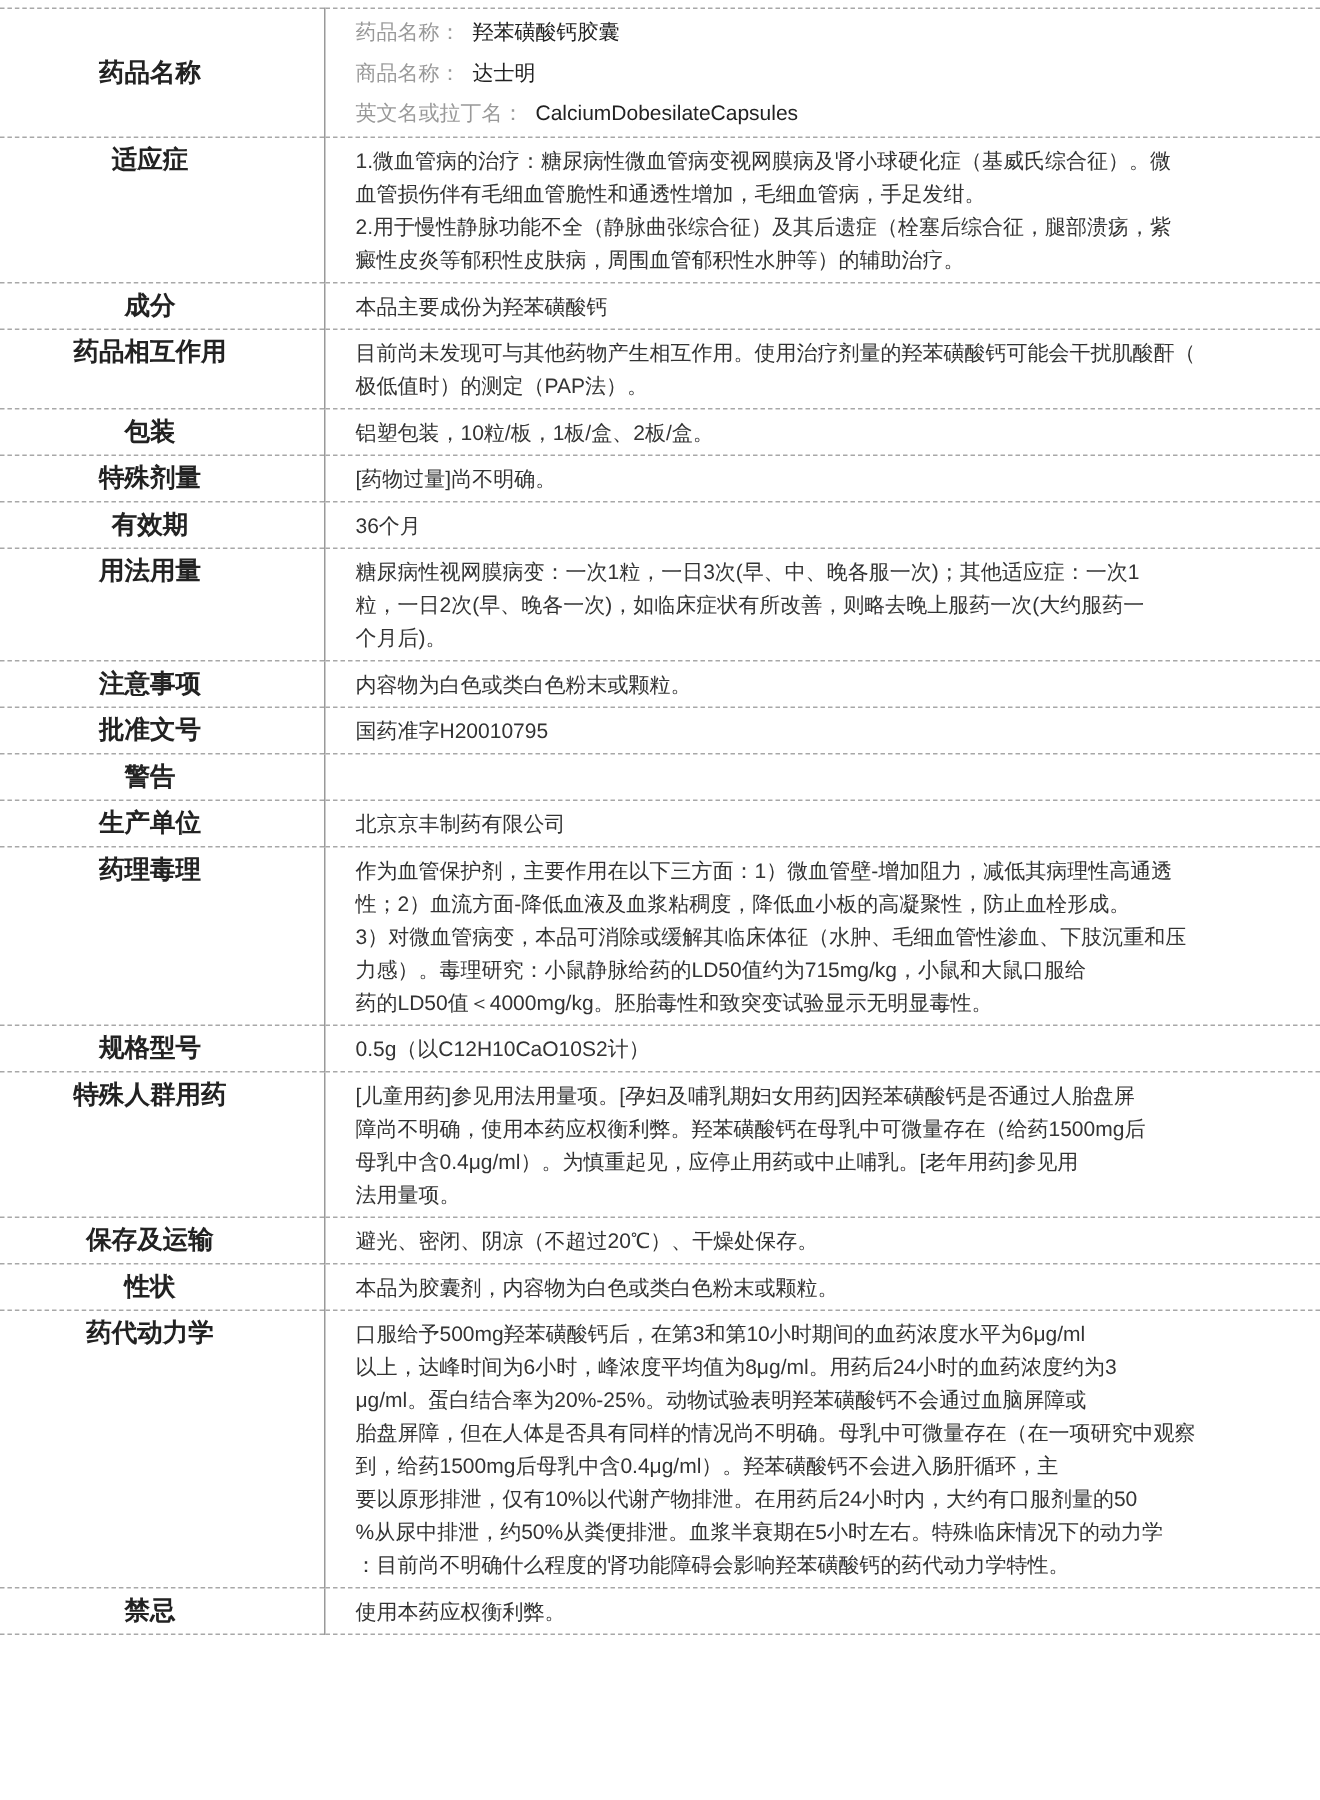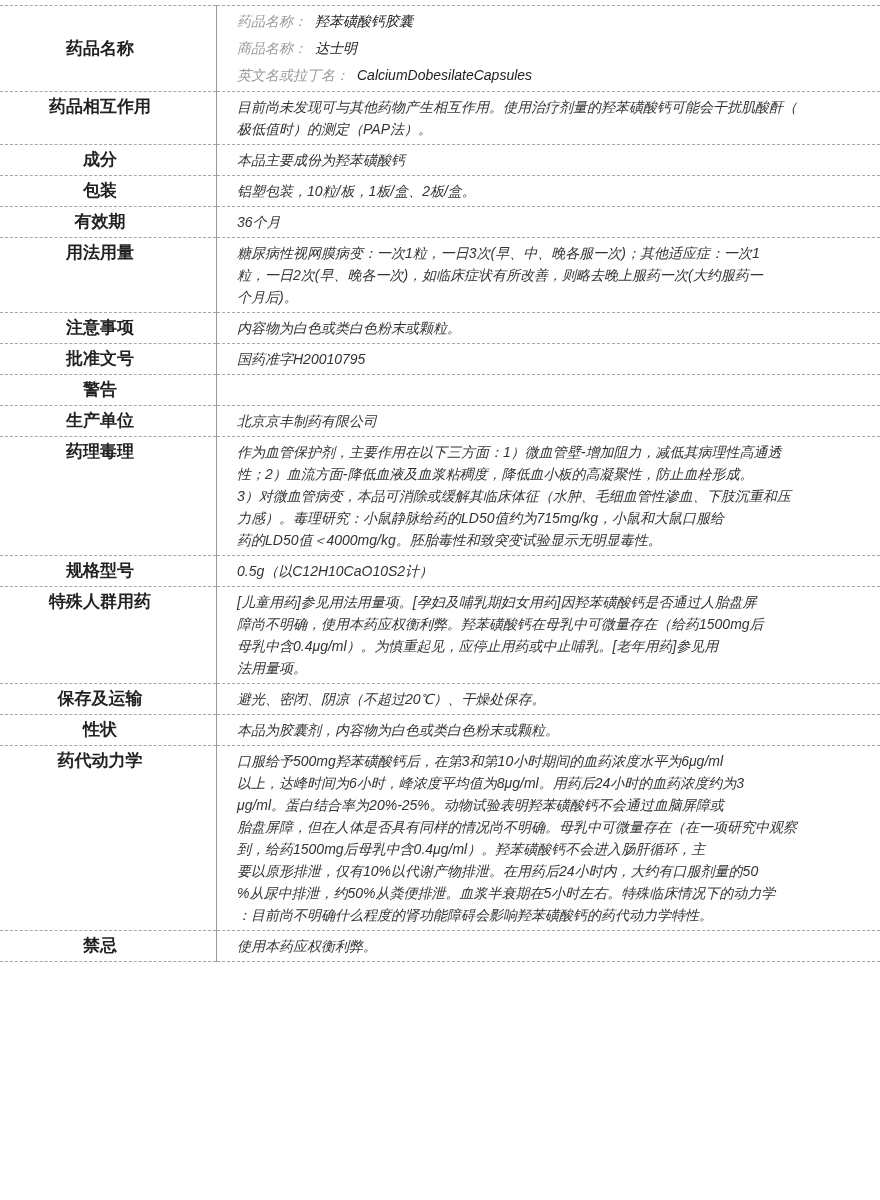--- a/index.html
+++ b/index.html
@@ -36,21 +36,20 @@
     line-height: 22px;
     color: #222222;
   }
   td.row-content {
     padding: 4px 28px 4px 20px;
     font-size: 14px;
     line-height: 22px;
     color: #333333;
     white-space: pre-line;
     word-break: break-all;
-    font-style: italic;
   }
   tr.name-row td.row-label {
     vertical-align: middle;
   }
   tr.name-row td.row-content {
     padding-top: 2px;
     padding-bottom: 2px;
     white-space: normal;
   }
   .field {
@@ -72,31 +71,42 @@
   <tbody id="drug-table-body">
       <tr class="name-row">
         <td class="row-label">药品名称</td>
         <td class="row-content">
           <div class="field"><span class="k">药品名称：</span><span class="v">羟苯磺酸钙胶囊</span></div>
           <div class="field"><span class="k">商品名称：</span><span class="v">达士明</span></div>
           <div class="field"><span class="k">英文名或拉丁名：</span><span class="v">CalciumDobesilateCapsules</span></div>
         </td>
       </tr>
       <tr>
-        <td class="row-label">药品相互作用</td>
-        <td class="row-content">目前尚未发现可与其他药物产生相互作用。使用治疗剂量的羟苯磺酸钙可能会干扰肌酸酐（
-极低值时）的测定（PAP法）。</td>
+        <td class="row-label">适应症</td>
+        <td class="row-content">1.微血管病的治疗：糖尿病性微血管病变视网膜病及肾小球硬化症（基威氏综合征）。微
+血管损伤伴有毛细血管脆性和通透性增加，毛细血管病，手足发绀。
+2.用于慢性静脉功能不全（静脉曲张综合征）及其后遗症（栓塞后综合征，腿部溃疡，紫
+癜性皮炎等郁积性皮肤病，周围血管郁积性水肿等）的辅助治疗。</td>
       </tr>
       <tr>
         <td class="row-label">成分</td>
         <td class="row-content">本品主要成份为羟苯磺酸钙</td>
       </tr>
       <tr>
+        <td class="row-label">药品相互作用</td>
+        <td class="row-content">目前尚未发现可与其他药物产生相互作用。使用治疗剂量的羟苯磺酸钙可能会干扰肌酸酐（
+极低值时）的测定（PAP法）。</td>
+      </tr>
+      <tr>
         <td class="row-label">包装</td>
         <td class="row-content">铝塑包装，10粒/板，1板/盒、2板/盒。</td>
+      </tr>
+      <tr>
+        <td class="row-label">特殊剂量</td>
+        <td class="row-content">[药物过量]尚不明确。</td>
       </tr>
       <tr>
         <td class="row-label">有效期</td>
         <td class="row-content">36个月</td>
       </tr>
       <tr>
         <td class="row-label">用法用量</td>
         <td class="row-content">糖尿病性视网膜病变：一次1粒，一日3次(早、中、晚各服一次)；其他适应症：一次1
 粒，一日2次(早、晚各一次)，如临床症状有所改善，则略去晚上服药一次(大约服药一
 个月后)。</td>

